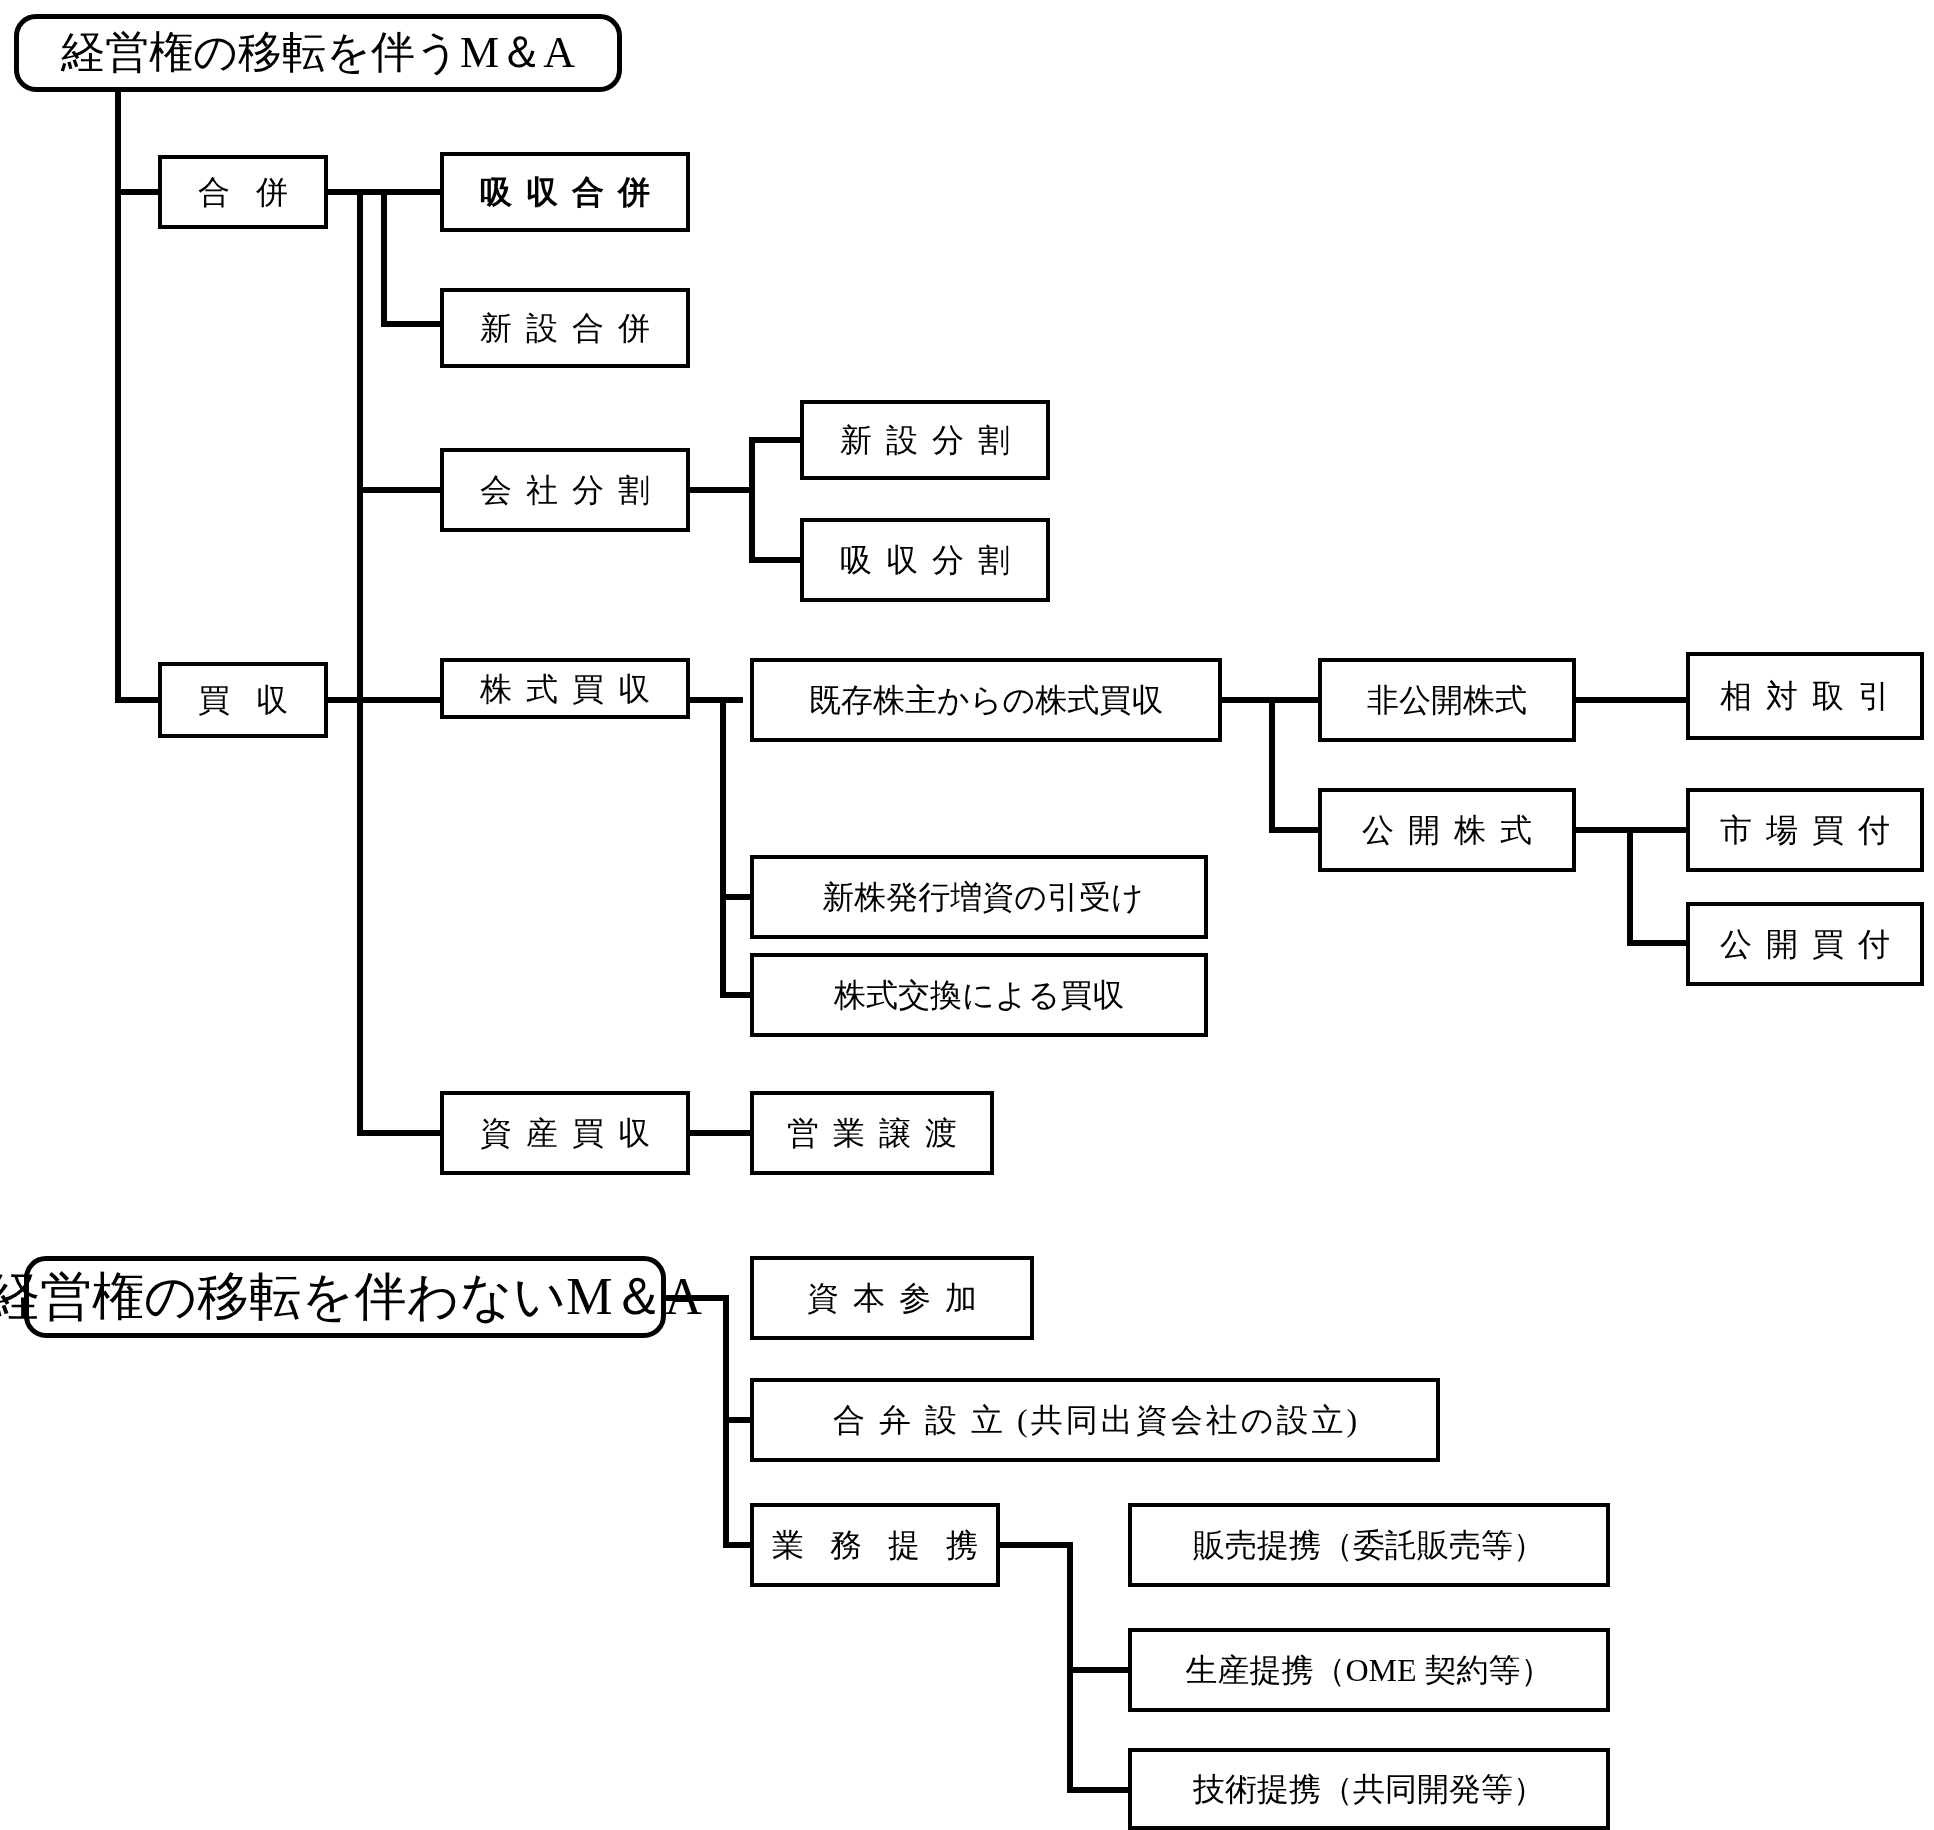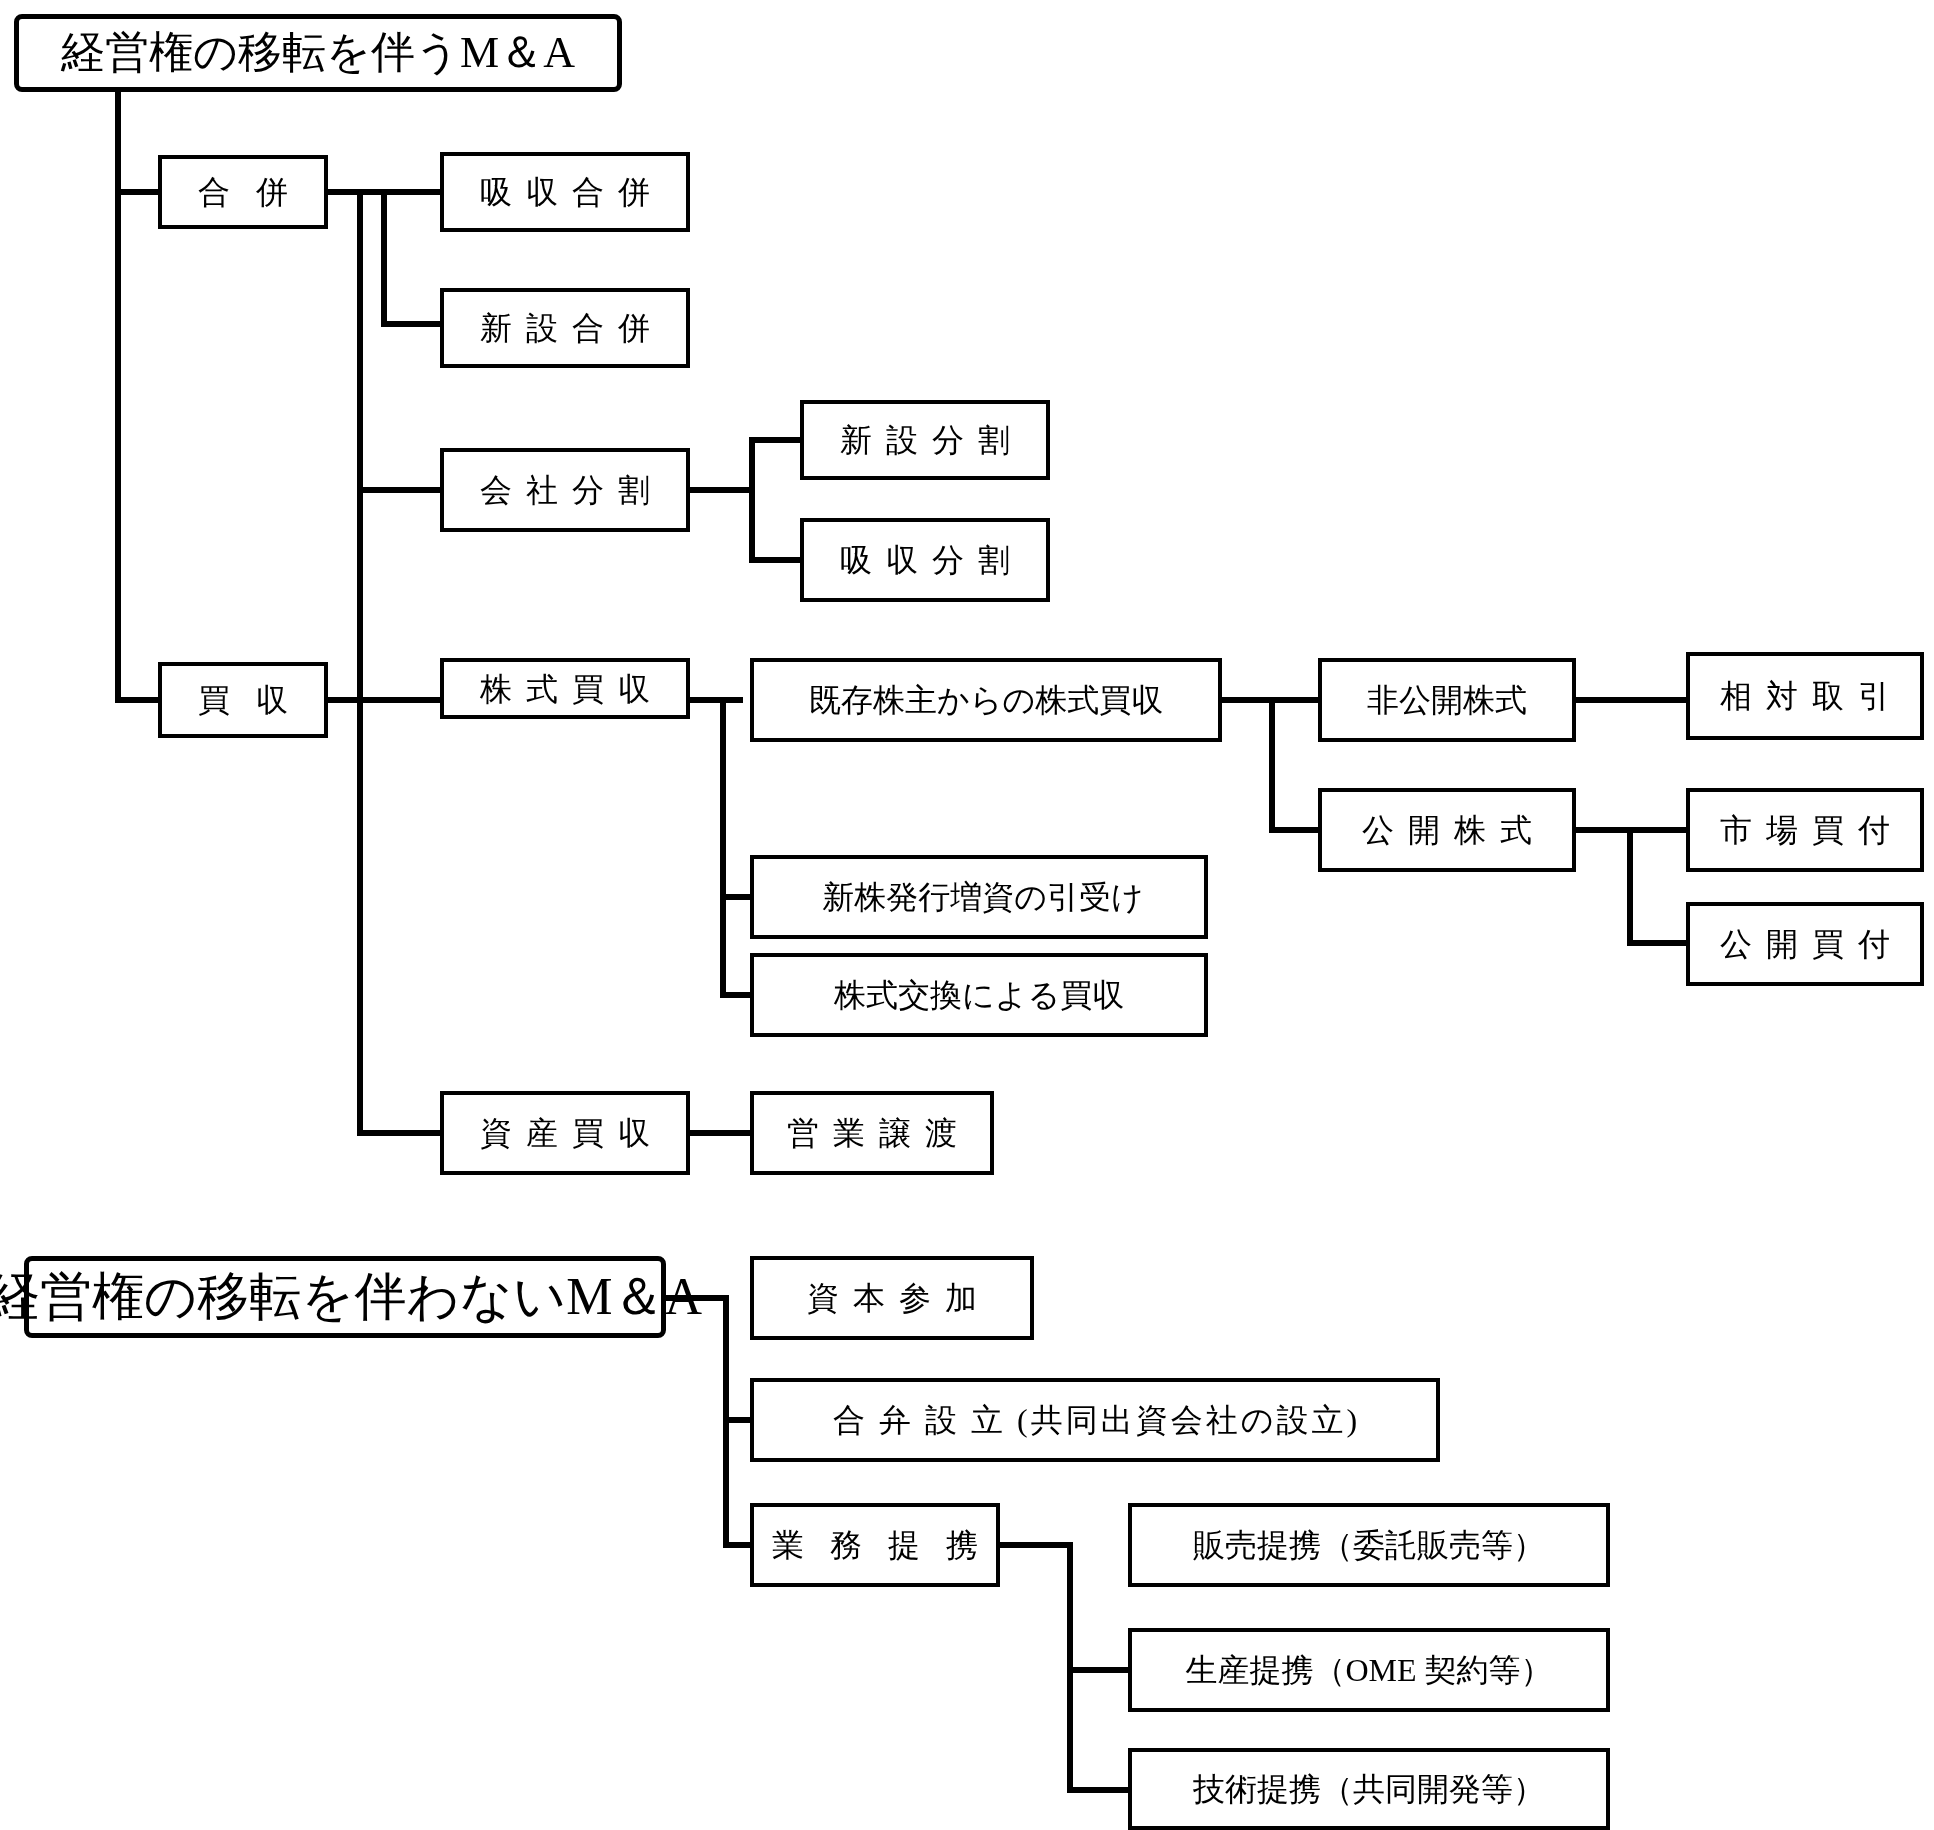--- a/index.html
+++ b/index.html
@@ -31,21 +31,21 @@
     display: flex;
     align-items: center;
     justify-content: center;
     color: #000000;
     font-size: 32px;
     line-height: 1;
     white-space: nowrap;
     letter-spacing: 0px;
   }
   .node.root {
-    border-radius: 8px;
+    border-radius: 22px;
     border-width: 5px;
   }
   .node.spaced {
     letter-spacing: 9px;
     text-indent: 9px;
   }
   .node.wide {
     letter-spacing: 3px;
     text-indent: 3px;
   }
@@ -105,21 +105,21 @@
       <path d="M 1070 1545 L 1070 1790"></path>
       <path d="M 1070 1670 L 1128 1670"></path>
       <path d="M 1070 1790 L 1128 1790"></path>
     </g>
   </svg>
 
   <div class="node root" style="left:14px; top:14px; width:608px; height:78px; font-size:44px;">経営権の移転を伴うM＆A</div>
 
   <div class="node spaced" style="left:158px; top:155px; width:170px; height:74px;">合 併</div>
 
-  <div class="node wide" style="left:440px; top:152px; width:250px; height:80px;">吸 収 合 併</div>
+  <div class="node wide" style="left:440px; top:152px; width:250px; height:80px;font-weight:bold;">吸 収 合 併</div>
 
   <div class="node wide" style="left:440px; top:288px; width:250px; height:80px;">新 設 合 併</div>
 
   <div class="node spaced" style="left:158px; top:662px; width:170px; height:76px;">買 収</div>
 
   <div class="node wide" style="left:440px; top:448px; width:250px; height:84px;">会 社 分 割</div>
 
   <div class="node wide" style="left:800px; top:400px; width:250px; height:80px;">新 設 分 割</div>
 
   <div class="node wide" style="left:800px; top:518px; width:250px; height:84px;text-align:center;">吸 収 分 割</div>

